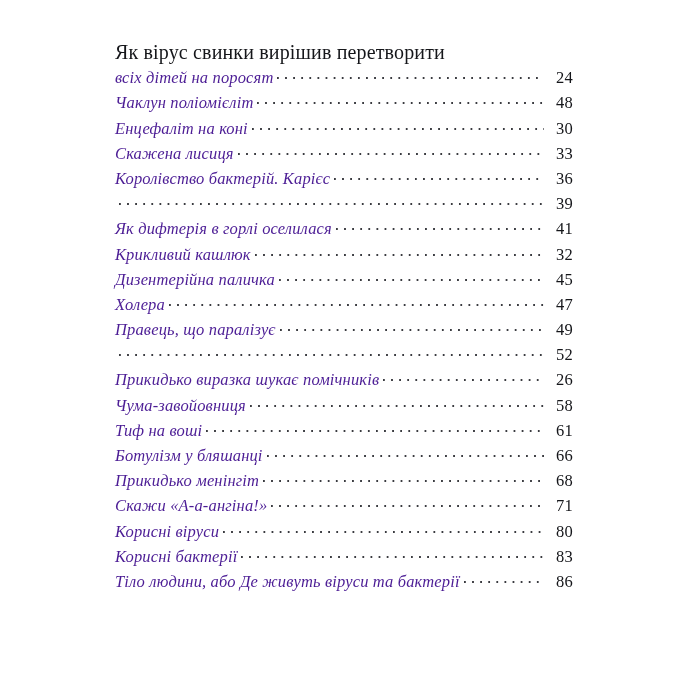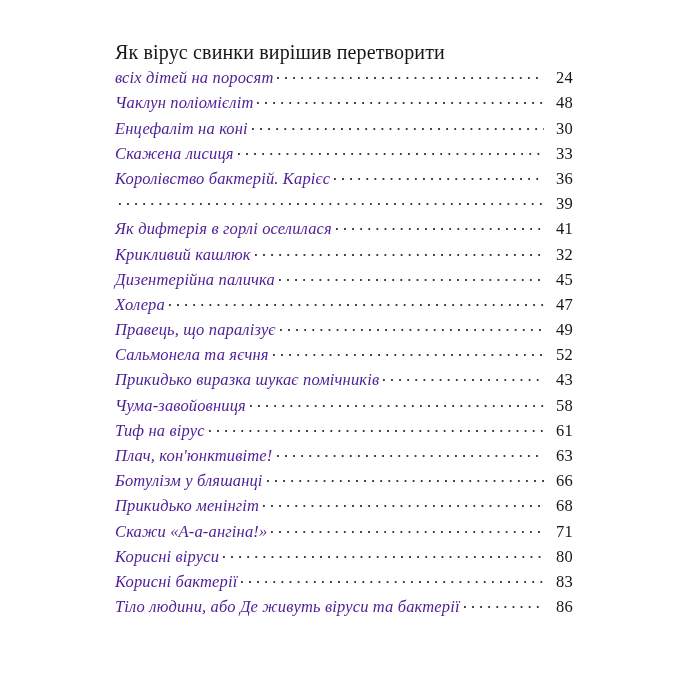--- a/index.html
+++ b/index.html
@@ -168,51 +168,43 @@
       </div>
       <div class="toc-entry">
         <div class="entry-row">
           <span class="entry-title">Правець, що паралізує</span>
           <span class="leader"></span>
           <span class="entry-page">49</span>
         </div>
       </div>
       <div class="toc-entry">
         <div class="entry-row">
-          <span class="entry-title">Сальмонела та яєчня</span>
           <span class="leader"></span>
           <span class="entry-page">52</span>
         </div>
       </div>
       <div class="toc-entry">
         <div class="entry-row">
           <span class="entry-title">Прикидько виразка шукає помічників</span>
           <span class="leader"></span>
-          <span class="entry-page">43</span>
+          <span class="entry-page">26</span>
         </div>
       </div>
       <div class="toc-entry">
         <div class="entry-row">
           <span class="entry-title">Чума-завойовниця</span>
           <span class="leader"></span>
           <span class="entry-page">58</span>
         </div>
       </div>
       <div class="toc-entry">
         <div class="entry-row">
-          <span class="entry-title">Тиф на вірус</span>
+          <span class="entry-title">Тиф на воші</span>
           <span class="leader"></span>
           <span class="entry-page">61</span>
-        </div>
-      </div>
-      <div class="toc-entry">
-        <div class="entry-row">
-          <span class="entry-title">Плач, кон'юнктивіте!</span>
-          <span class="leader"></span>
-          <span class="entry-page">63</span>
         </div>
       </div>
       <div class="toc-entry">
         <div class="entry-row">
           <span class="entry-title">Ботулізм у бляшанці</span>
           <span class="leader"></span>
           <span class="entry-page">66</span>
         </div>
       </div>
       <div class="toc-entry">

